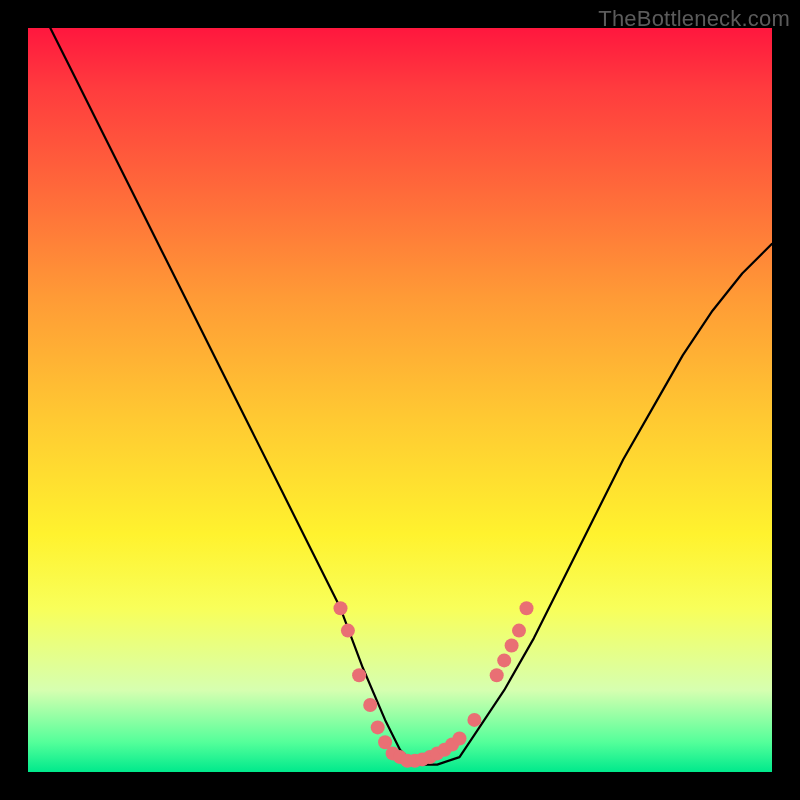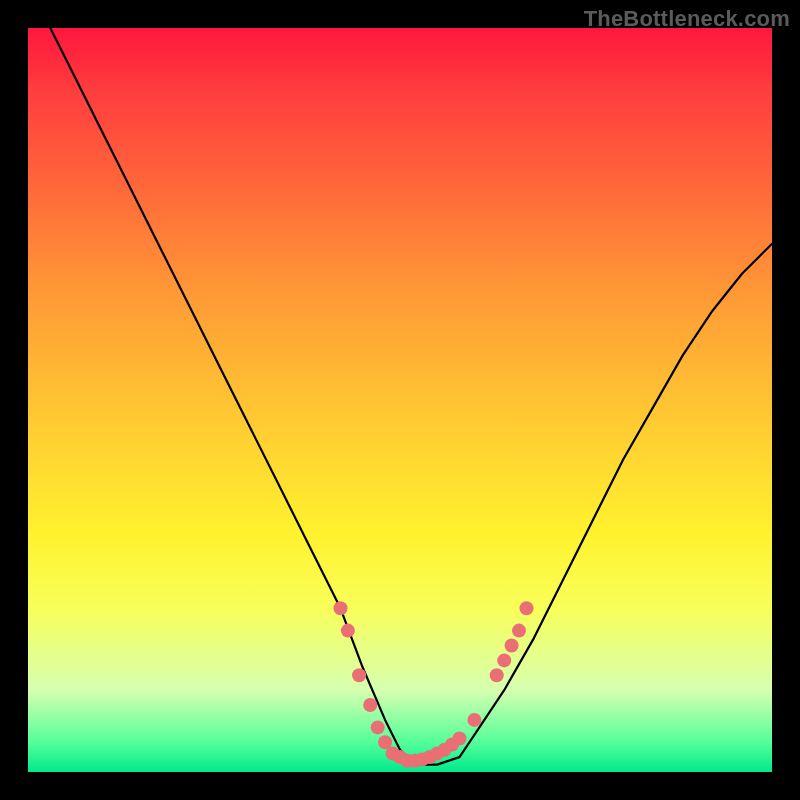--- a/index.html
+++ b/index.html
@@ -27,21 +27,21 @@
       #f8ff5a 78%,
       #d6ffb0 89%,
       #54ff9a 96%,
       #00e98c 100%);
   }
   .watermark {
     position: absolute;
     top: 6px;
     right: 10px;
     font-size: 22px;
-    font-weight: 700;
+    font-weight: 400;
     color: #5b5b5b;
     letter-spacing: 0.2px;
     user-select: none;
   }
   svg.curve {
     position: absolute;
     left: 0;
     top: 0;
     width: 744px;
     height: 744px;

